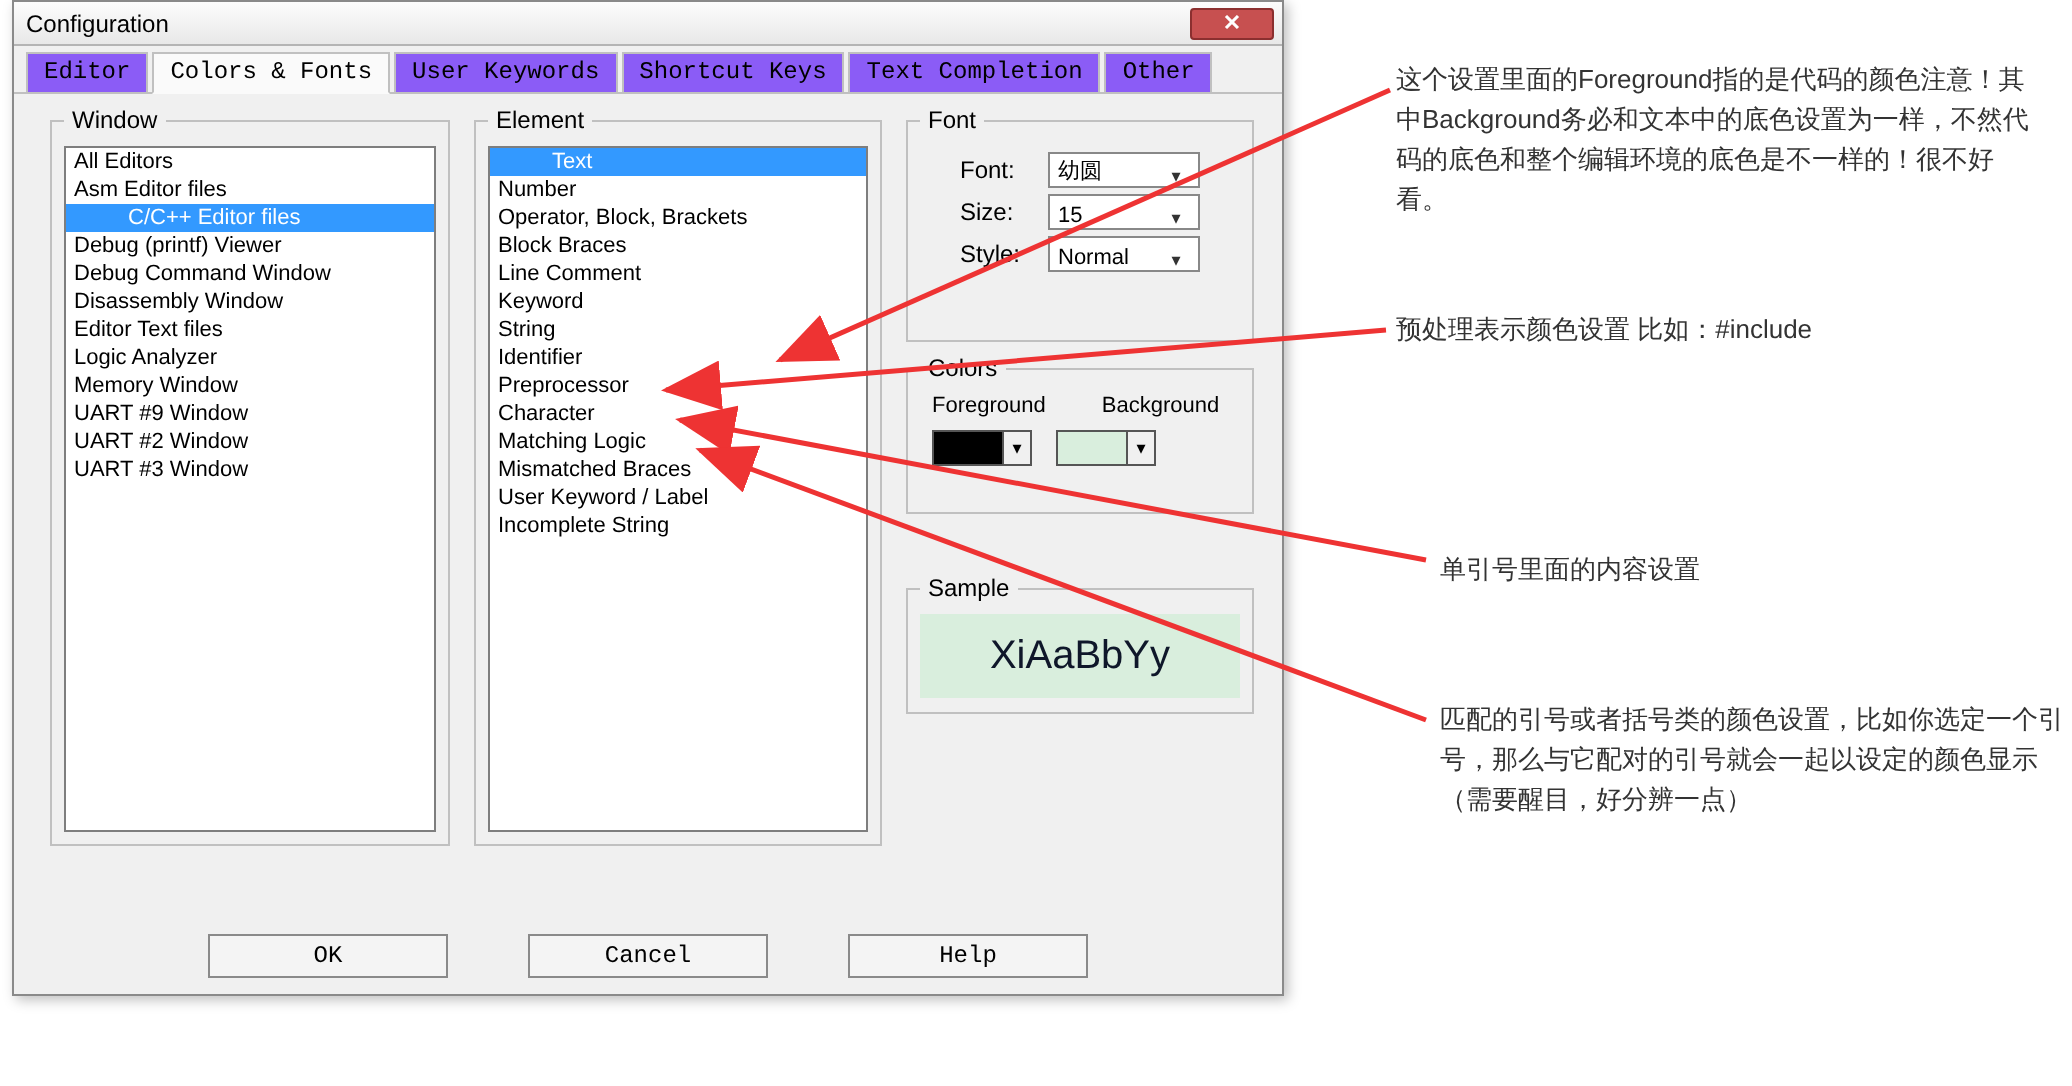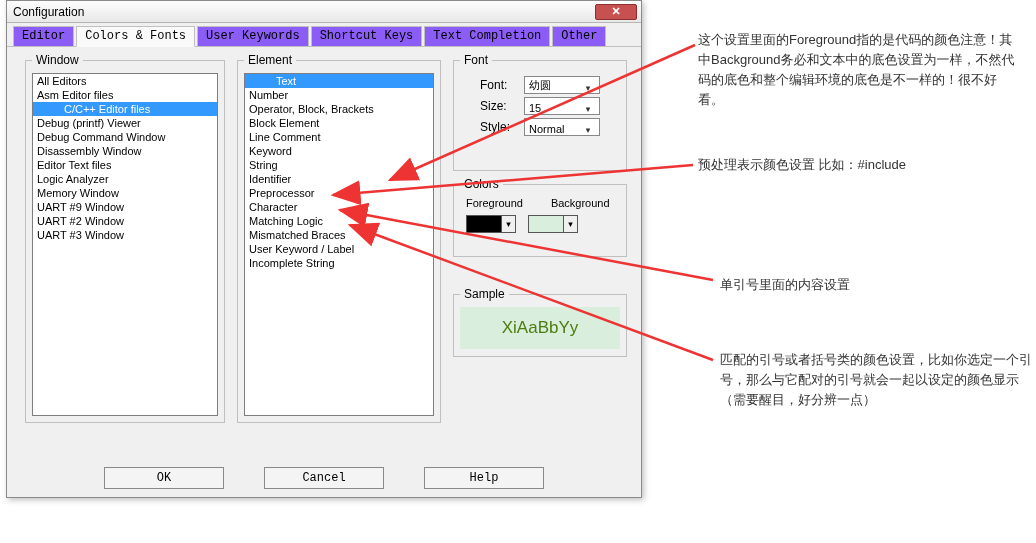--- a/index.html
+++ b/index.html
@@ -117,23 +117,23 @@
     width:50px; height:18px; border:1px solid #555; display:flex;
   }
   .swatch .main { flex:1; }
   .swatch .drop {
     width:14px; background:#f0f0f0; border-left:1px solid #555;
     display:flex; align-items:center; justify-content:center; font-size:9px;
   }
   .sample {
     width:100%; height:42px;
     display:flex; align-items:center; justify-content:center;
-    font-size: 17px;
+    font-size: 20px;
     background:#d9eedd;
-    color:#4d7c0f;
+    color:#0f172a;
   }
   .buttonrow {
     position:absolute; bottom:8px; left:0; right:0;
     display:flex; justify-content:center; gap:40px;
   }
   .btn {
     width:120px; height:22px;
     background:#f4f4f4; border:1px solid #8a8a8a;
     display:flex; align-items:center; justify-content:center;
     font-family:"Courier New", monospace;
@@ -189,21 +189,21 @@
           <div class="listitem">UART #3 Window</div>
         </div>
     </fieldset>
 
     <fieldset class="fs-element">
       <legend>Element</legend>
       <div class="listbox" id="element-list">
           <div class="listitem selected">Text</div>
           <div class="listitem">Number</div>
           <div class="listitem">Operator, Block, Brackets</div>
-          <div class="listitem">Block Element</div>
+          <div class="listitem">Block Braces</div>
           <div class="listitem">Line Comment</div>
           <div class="listitem">Keyword</div>
           <div class="listitem">String</div>
           <div class="listitem">Identifier</div>
           <div class="listitem">Preprocessor</div>
           <div class="listitem">Character</div>
           <div class="listitem">Matching Logic</div>
           <div class="listitem">Mismatched Braces</div>
           <div class="listitem">User Keyword / Label</div>
           <div class="listitem">Incomplete String</div>

